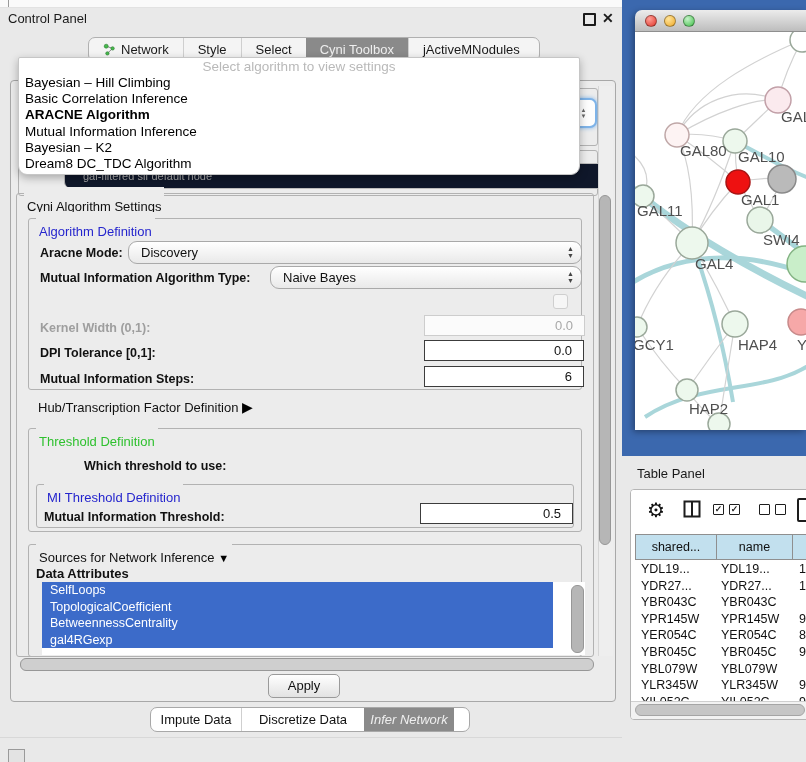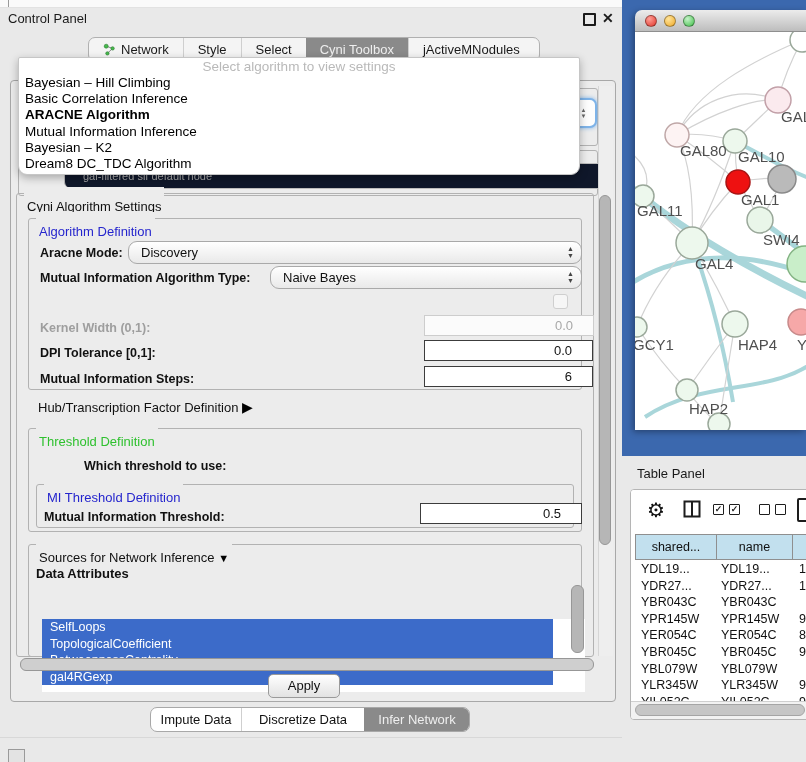--- a/index.html
+++ b/index.html
@@ -24,42 +24,42 @@
   .group{border:1px solid #b2b2b2;border-radius:3px;}
   .gtitle{font-size:13px;background:#ececec;padding:12px 3px;white-space:nowrap;}
   .t-blue{color:#2525cd;}
   .t-green{color:#2fc12f;}
   .lbl{font-size:12.5px;font-weight:bold;white-space:nowrap;}
   .lbl.dis{color:#9e9e9e;}
   .combo{background:linear-gradient(#ffffff,#e9e9e9);border:1px solid #a9a9a9;border-radius:9px;
          font-size:13px;line-height:21px;padding-left:12px;}
   .stepper{position:absolute;right:7px;top:3px;font-size:7px;line-height:7px;color:#444;text-align:center;}
   .field{background:#fff;border:1.5px solid #3c3c3c;font-size:13px;text-align:right;
-         padding-right:20px;line-height:19px;}
+         padding-right:11px;line-height:19px;}
   .field.dis{border:1px solid #cdcdcd;background:#fbfbfb;color:#a8a8a8;}
   #manual-kernel-checkbox{width:13px;height:13px;border:1.5px solid #cfcfcf;background:#f6f6f6;border-radius:3px;}
   .arrow-right{font-size:14px;color:#000;}
   .arrow-down{font-size:11px;color:#000;}
   
   #spinner-behind{left:570px;top:98px;width:23px;height:26px;border:2px solid #7eb3e8;border-radius:7px;
                   background:#fdfdfd;box-shadow:0 0 4px #7eb3e8;font-size:6px;line-height:6px;color:#666;
                   display:flex;flex-direction:column;align-items:center;justify-content:center;}
   #combo-behind{left:64px;top:163px;width:522px;height:24px;background:#0f172a;border:1px solid #bcbcbc;
                 border-radius:7px;font-size:11px;line-height:24px;color:#a8a8a8;padding-left:18px;}
   
   .sb-track-v{background:#eeeeee;border-left:1px solid #d6d6d6;}
   .sb-thumb{background:#b6b6b6;border:1px solid #979797;border-radius:6px;}
   
   #algo-popup{left:18px;top:57px;width:560px;height:116px;background:#fff;border:1px solid #c6c6c6;
               border-radius:2px 2px 9px 9px;box-shadow:0 3px 9px rgba(0,0,0,.28);z-index:50;overflow:hidden;}
   #popup-placeholder{height:17px;text-align:center;color:#b9b9b9;font-size:13.5px;line-height:17px;}
   .pitem{font-size:13.5px;line-height:16.2px;padding-left:6px;color:#000;}
   .pitem.b{font-weight:bold;}
   
-  #attr-list{left:42px;top:582px;width:543px;height:73px;background:#fff;overflow:hidden;margin-top:37px;}
+  #attr-list{left:42px;top:582px;width:543px;height:73px;background:#fff;overflow:hidden;}
   .aitem{height:16.5px;line-height:16.5px;width:503px;padding-left:8px;background:#3c6bc9;color:#fff;font-size:12.5px;}
   
   #apply-btn{left:268px;top:674px;width:70px;height:22px;background:linear-gradient(#ffffff,#e2e2e2);
              border:1px solid #9a9a9a;border-radius:5px;font-size:13px;text-align:center;line-height:22px;}
   #bottom-tabs{left:150px;top:707px;width:318px;height:23px;background:#fff;border:1px solid #a8a8a8;
                border-radius:7px;display:flex;overflow:hidden;}
   .btab{display:flex;align-items:center;justify-content:center;font-size:13px;flex:0 0 auto;}
   .btab:not(:first-child){border-left:1px solid #cfcfcf;}
   .btab.sel{background:#8a8a8a;color:#efefef;border-left:none;}
   #bl-line{left:0;top:737px;width:622px;height:1px;background:#d8d8d8;}
@@ -201,21 +201,21 @@
     </div>
   <div class="abs sb-thumb" style="left:571px;top:585px;width:11px;height:66px;"></div>
 
   <div class="abs sb-thumb" style="left:20px;top:658px;width:572px;height:11px;background:#cfcfcf;"></div>
 
   <div id="apply-btn" class="abs">Apply</div>
 
   <div id="bottom-tabs" class="abs">
       <div class="btab" style="width: 90px;">Impute Data</div>
       <div class="btab" style="width: 122px;">Discretize Data</div>
-      <div class="btab sel" style="width: 106px;">Infer Network</div>
+      <div class="btab sel" style="width: 90px; font-style: italic;">Infer Network</div>
     </div>
 
   <div id="bl-line" class="abs"></div>
   <div id="grip" class="abs"></div>
 
   <div id="desktop" class="abs"></div>
   <div id="net-window" class="abs">
     <div id="net-titlebar">
       <div class="light" id="light-red"></div>
       <div class="light" id="light-yellow"></div>

